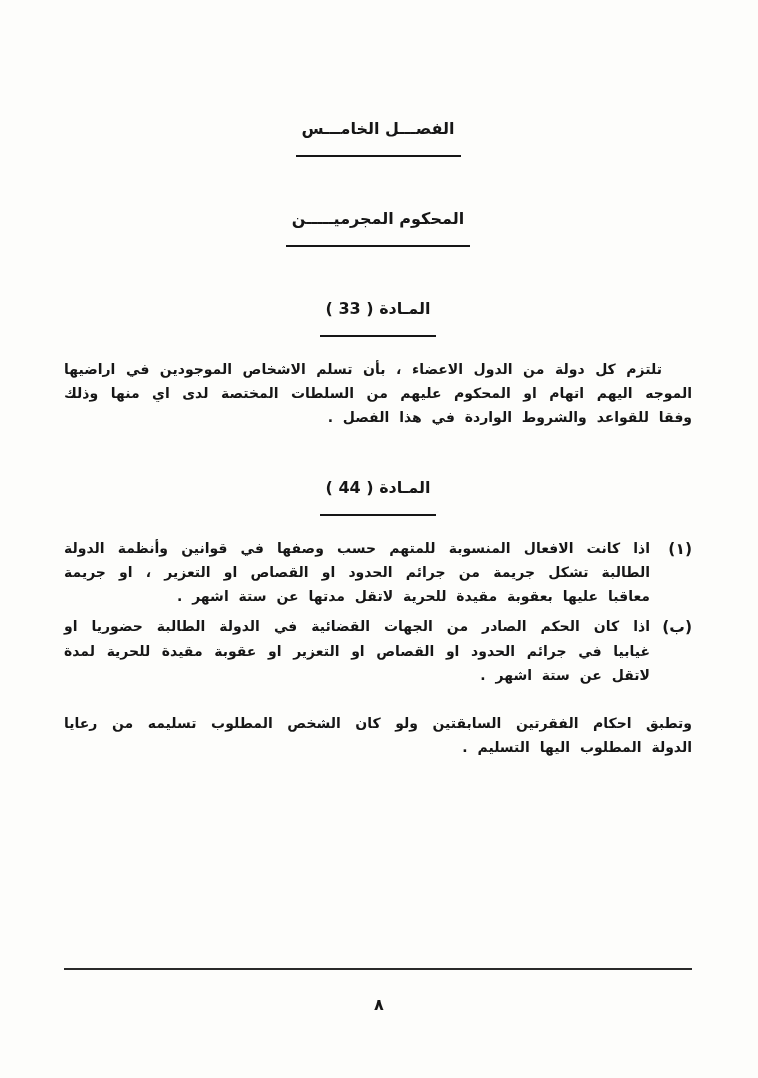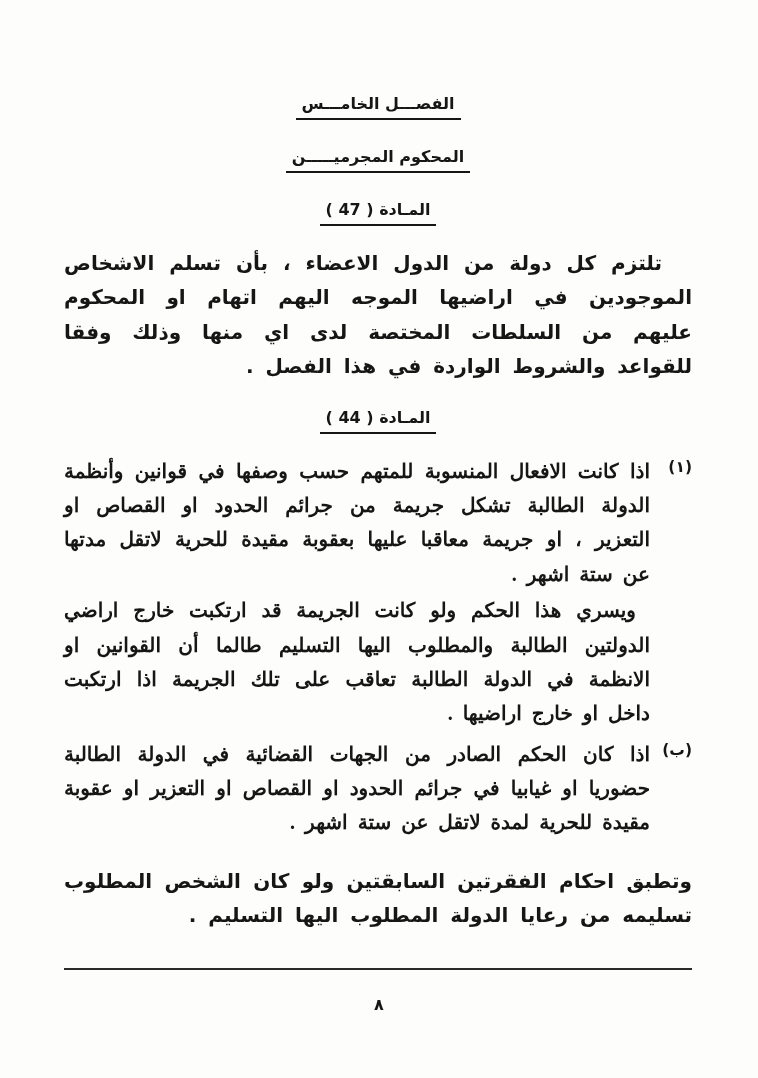--- a/index.html
+++ b/index.html
@@ -26,31 +26,32 @@
     margin-bottom: 27px;
   }
   .heading {
     font-size: 16px;
     letter-spacing: 0.5px;
     white-space: nowrap;
   }
   .underlined {
     display: inline-block;
     border-bottom: 2px solid #161616;
-    padding: 0 6px 5px 6px;
+    padding: 0 6px 17px 6px;
+    margin-top: 25px;
   }
   .article-head {
     margin-top: 8px;
     margin-bottom: 20px;
   }
   .big-gap {
     margin-top: 46px;
   }
   .para {
-    font-size: 20px;
+    font-size: 14px;
     line-height: 1.72;
     text-align: justify;
     text-indent: 30px;
     word-spacing: 5px;
     margin: 0 0 24px 0;
   }
   .para.flush {
     text-indent: 0;
     margin-bottom: 2px;
   }
@@ -69,21 +70,20 @@
     margin-bottom: 4px;
   }
   .clause-marker {
     flex: 0 0 36px;
     font-size: 15.5px;
     line-height: 1.72;
   }
   .clause-body {
     flex: 1;
     min-width: 0;
-    font-family: Liberation Serif, serif;
   }
   .footer-line {
     position: absolute;
     right: 66px;
     left: 64px;
     bottom: 108px;
     border-top: 2px solid #2a2a2a;
   }
   .page-number {
     position: absolute;
@@ -102,35 +102,34 @@
   <div class="center-block">
     <span class="heading underlined">الفصـــل الخامـــس</span>
   </div>
 
   <div class="center-block">
     <span class="heading underlined">المحكوم المجرميـــــن</span>
   </div>
 
   <section>
     <div class="center-block article-head">
-      <span class="heading underlined">المـادة ( 47 )</span>
+      <span class="heading underlined">المـادة ( 33 )</span>
     </div>
     <p class="para">تلتزم كل دولة من الدول الاعضاء ، بأن تسلم الاشخاص الموجودين في اراضيها الموجه اليهم اتهام او المحكوم عليهم من السلطات المختصة لدى اي منها وذلك وفقا للقواعد والشروط الواردة في هذا الفصل .</p>
   </section>
 
   <section>
     <div class="center-block article-head">
       <span class="heading underlined">المـادة ( 44 )</span>
     </div>
 
     <div class="clause">
       <span class="clause-marker">(١)</span>
       <div class="clause-body">
         <p class="para flush">اذا كانت الافعال المنسوبة للمتهم حسب وصفها في قوانين وأنظمة الدولة الطالبة تشكل جريمة من جرائم الحدود او القصاص او التعزير ، او جريمة معاقبا عليها بعقوبة مقيدة للحرية لاتقل مدتها عن ستة اشهر .</p>
-        <p class="para cont">ويسري هذا الحكم ولو كانت الجريمة قد ارتكبت خارج اراضي الدولتين الطالبة والمطلوب اليها التسليم طالما أن القوانين او الانظمة في الدولة الطالبة تعاقب على تلك الجريمة اذا ارتكبت داخل او خارج اراضيها .</p>
       </div>
     </div>
 
     <div class="clause">
       <span class="clause-marker">(ب)</span>
       <div class="clause-body">
         <p class="para flush">اذا كان الحكم الصادر من الجهات القضائية في الدولة الطالبة حضوريا او غيابيا في جرائم الحدود او القصاص او التعزير او عقوبة مقيدة للحرية لمدة لاتقل عن ستة اشهر .</p>
       </div>
     </div>
 

